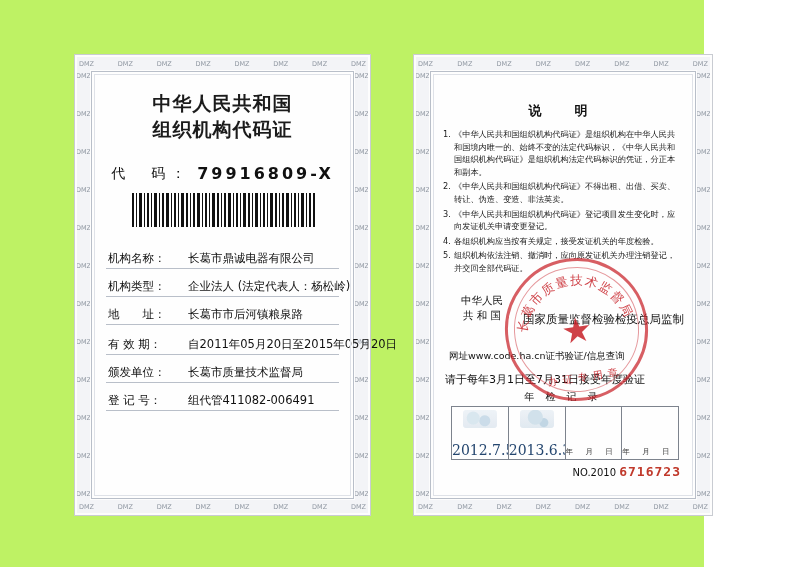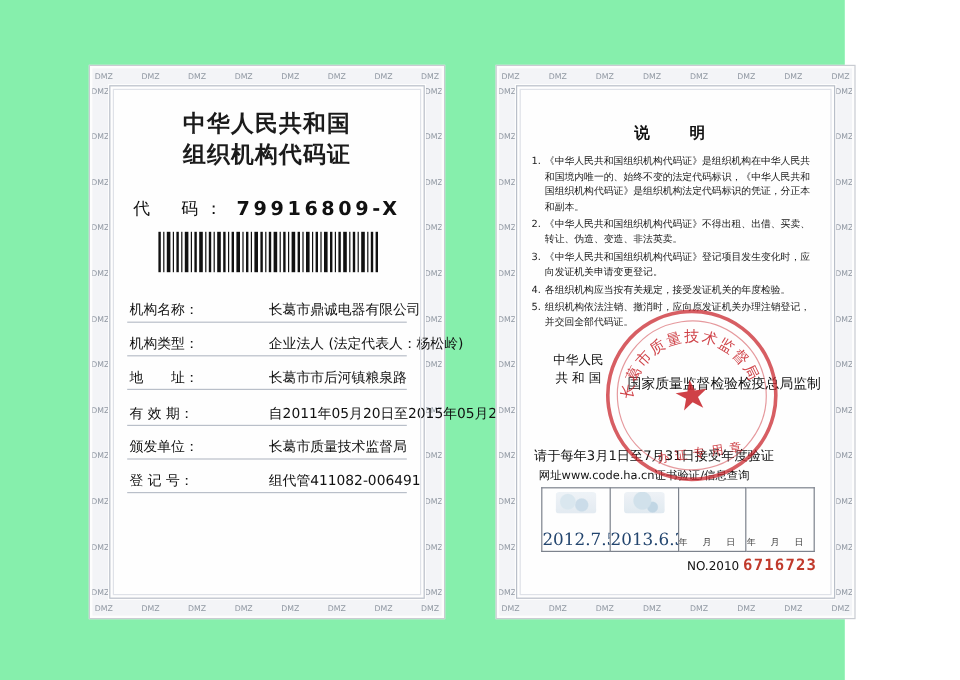--- a/index.html
+++ b/index.html
@@ -11,21 +11,21 @@
     width: 800px;
     height: 567px;
     font-family: "DejaVu Sans", sans-serif;
     overflow: hidden;
     position: relative;
   }
   .scan {
     position: absolute;
     left: 0; top: 0;
     width: 704px; height: 567px;
-    background: #86efac;
+    background: #bef264;
   }
   
   .page {
     position: absolute;
     background: #fdfdfd;
     border: 1px solid #c9ccd2;
     box-sizing: border-box;
   }
   #left-page  { left: 74px;  top: 54px; width: 297px; height: 462px; }
   #right-page { left: 413px; top: 54px; width: 300px; height: 462px; }
@@ -107,21 +107,20 @@
   .field-list {
     margin: 14px 14px 0 14px;
   }
   .field {
     display: flex;
     align-items: flex-end;
     border-bottom: 1px solid #b9bfc9;
     padding: 0 2px 2px 2px;
     height: 28px;
     box-sizing: border-box;
-    gap: 36px;
   }
   .field-label {
     font-size: 11.5px;
     color: #111;
     white-space: nowrap;
     width: 76px;
     flex: 0 0 76px;
   }
   .field-value {
     font-size: 11.5px;
@@ -171,21 +170,20 @@
     color: #111;
     white-space: nowrap;
   }
   .website-line {
     position: absolute;
     left: 18px;
     top: 278px;
     font-size: 9.5px;
     color: #111;
     white-space: nowrap;
-    margin-top: 40px;
   }
   .verify-line {
     position: absolute;
     left: 14px;
     top: 300px;
     font-size: 11px;
     color: #111;
     white-space: nowrap;
   }
   .annual-title {
@@ -553,20 +551,21 @@
 
       <div class="issuer-block">
         <div>中华人民</div>
         <div>共 和 国</div>
       </div>
       <div class="issuer-org">国家质量监督检验检疫总局监制</div>
 
       <div class="website-line">网址www.code.ha.cn证书验证/信息查询</div>
       <div class="verify-line">请于每年3月1日至7月31日接受年度验证</div>
 
+      <div class="annual-title">年 检 记 录</div>
 
       <table class="annual-table">
         <tbody>
             <tr>
           <td class="stamp-cell">
             <span class="mini-globe"></span>
             <span class="hand-date">2012.7.5</span>
           </td>
           <td class="stamp-cell">
             <span class="mini-globe g2"></span>

